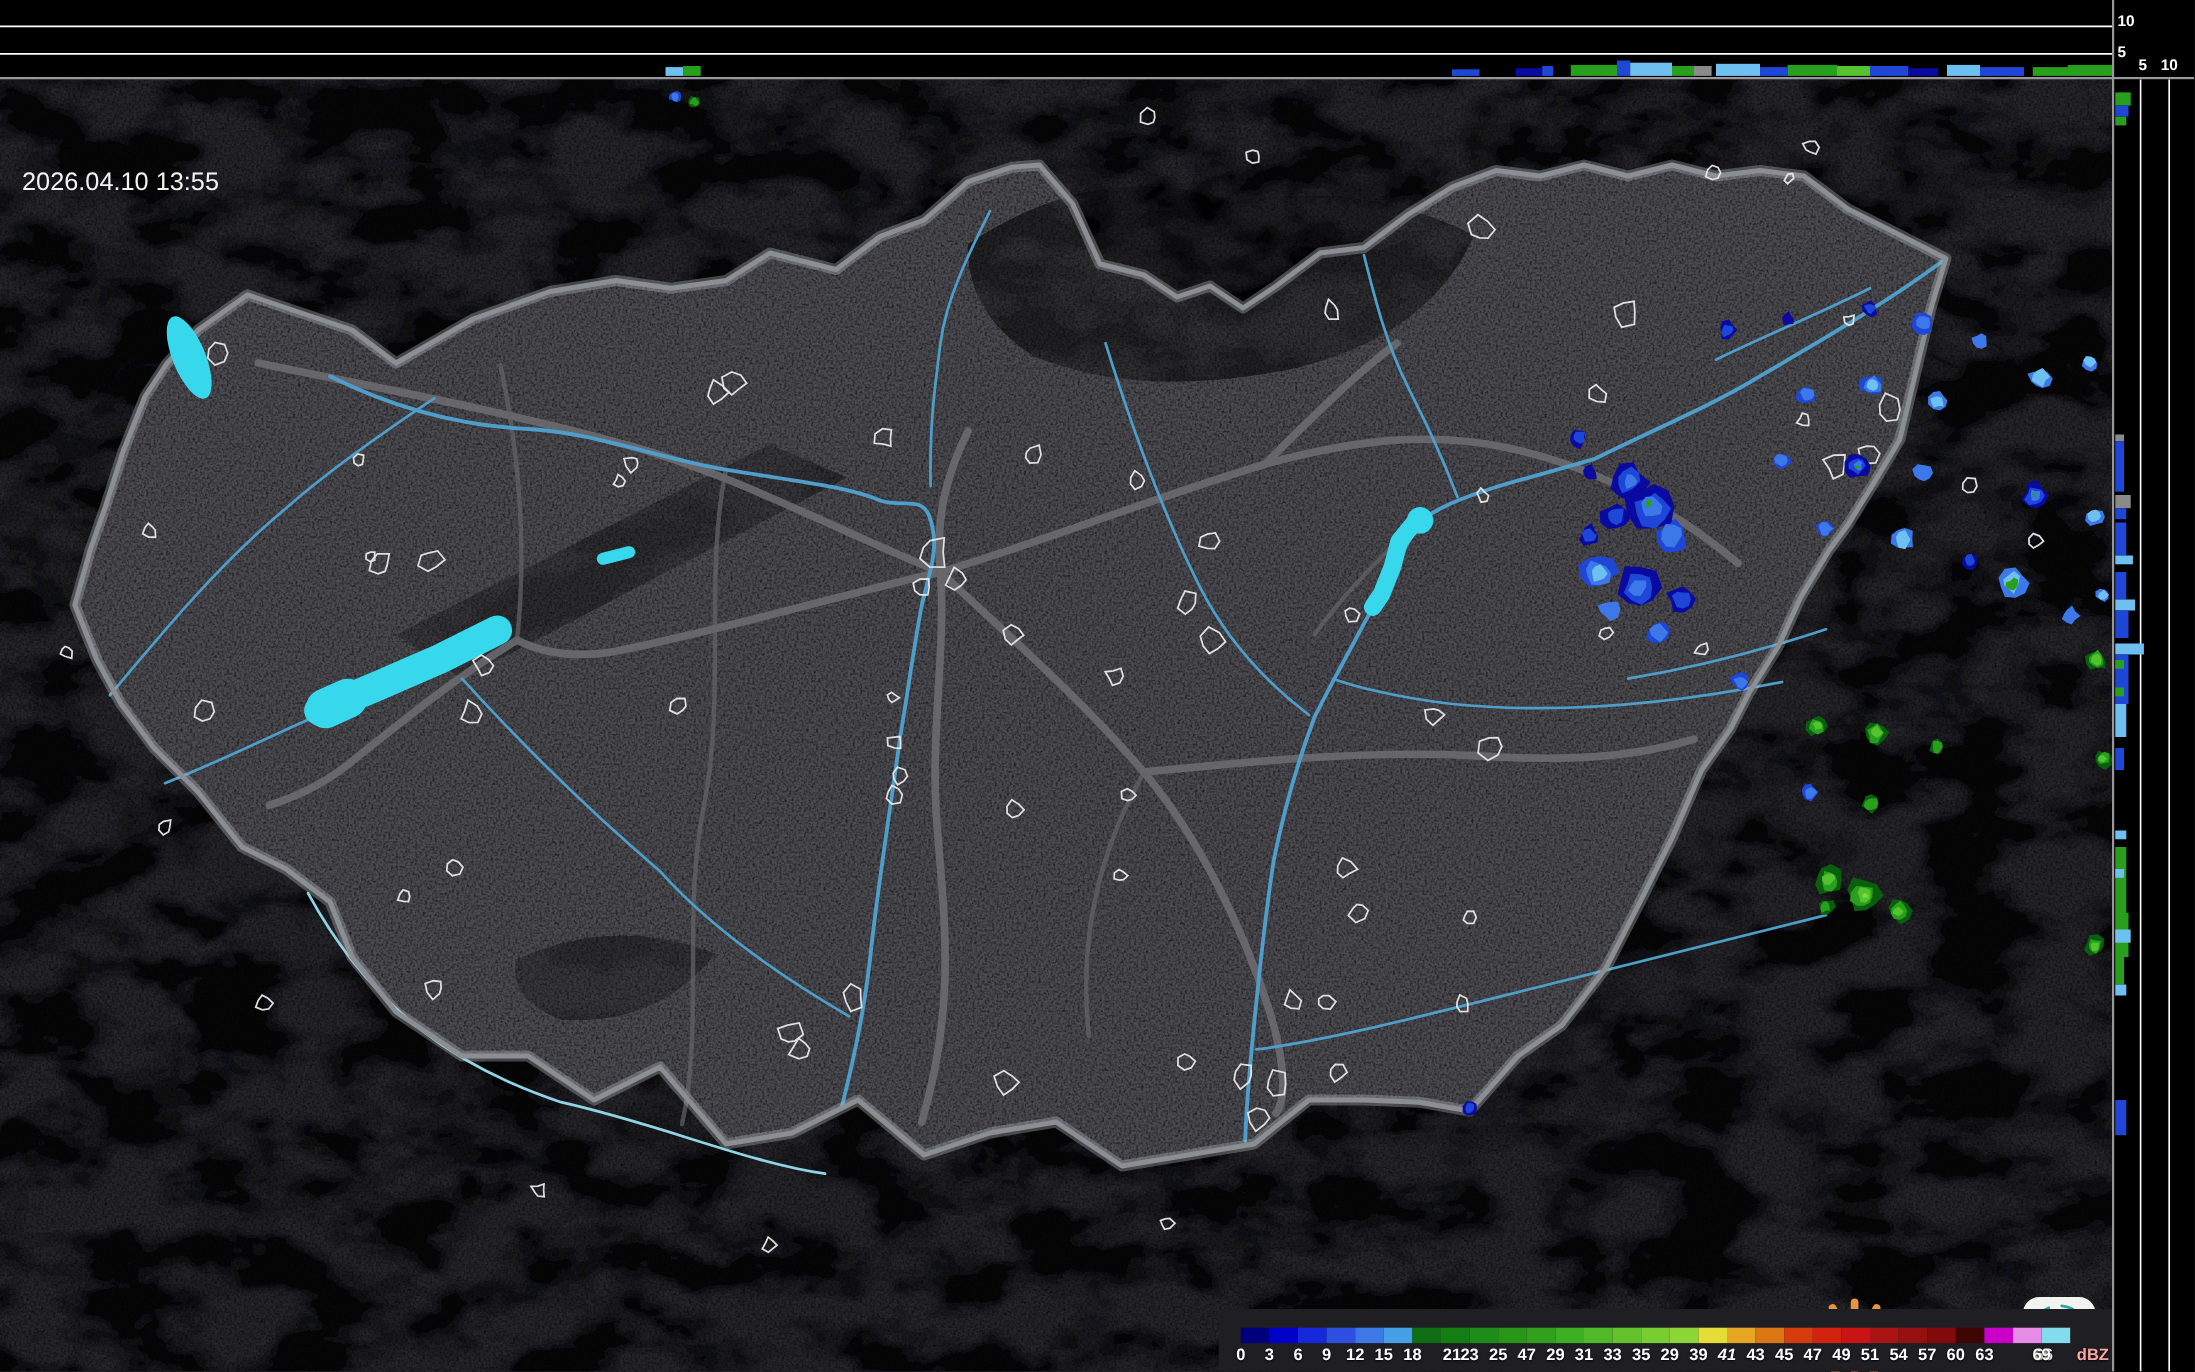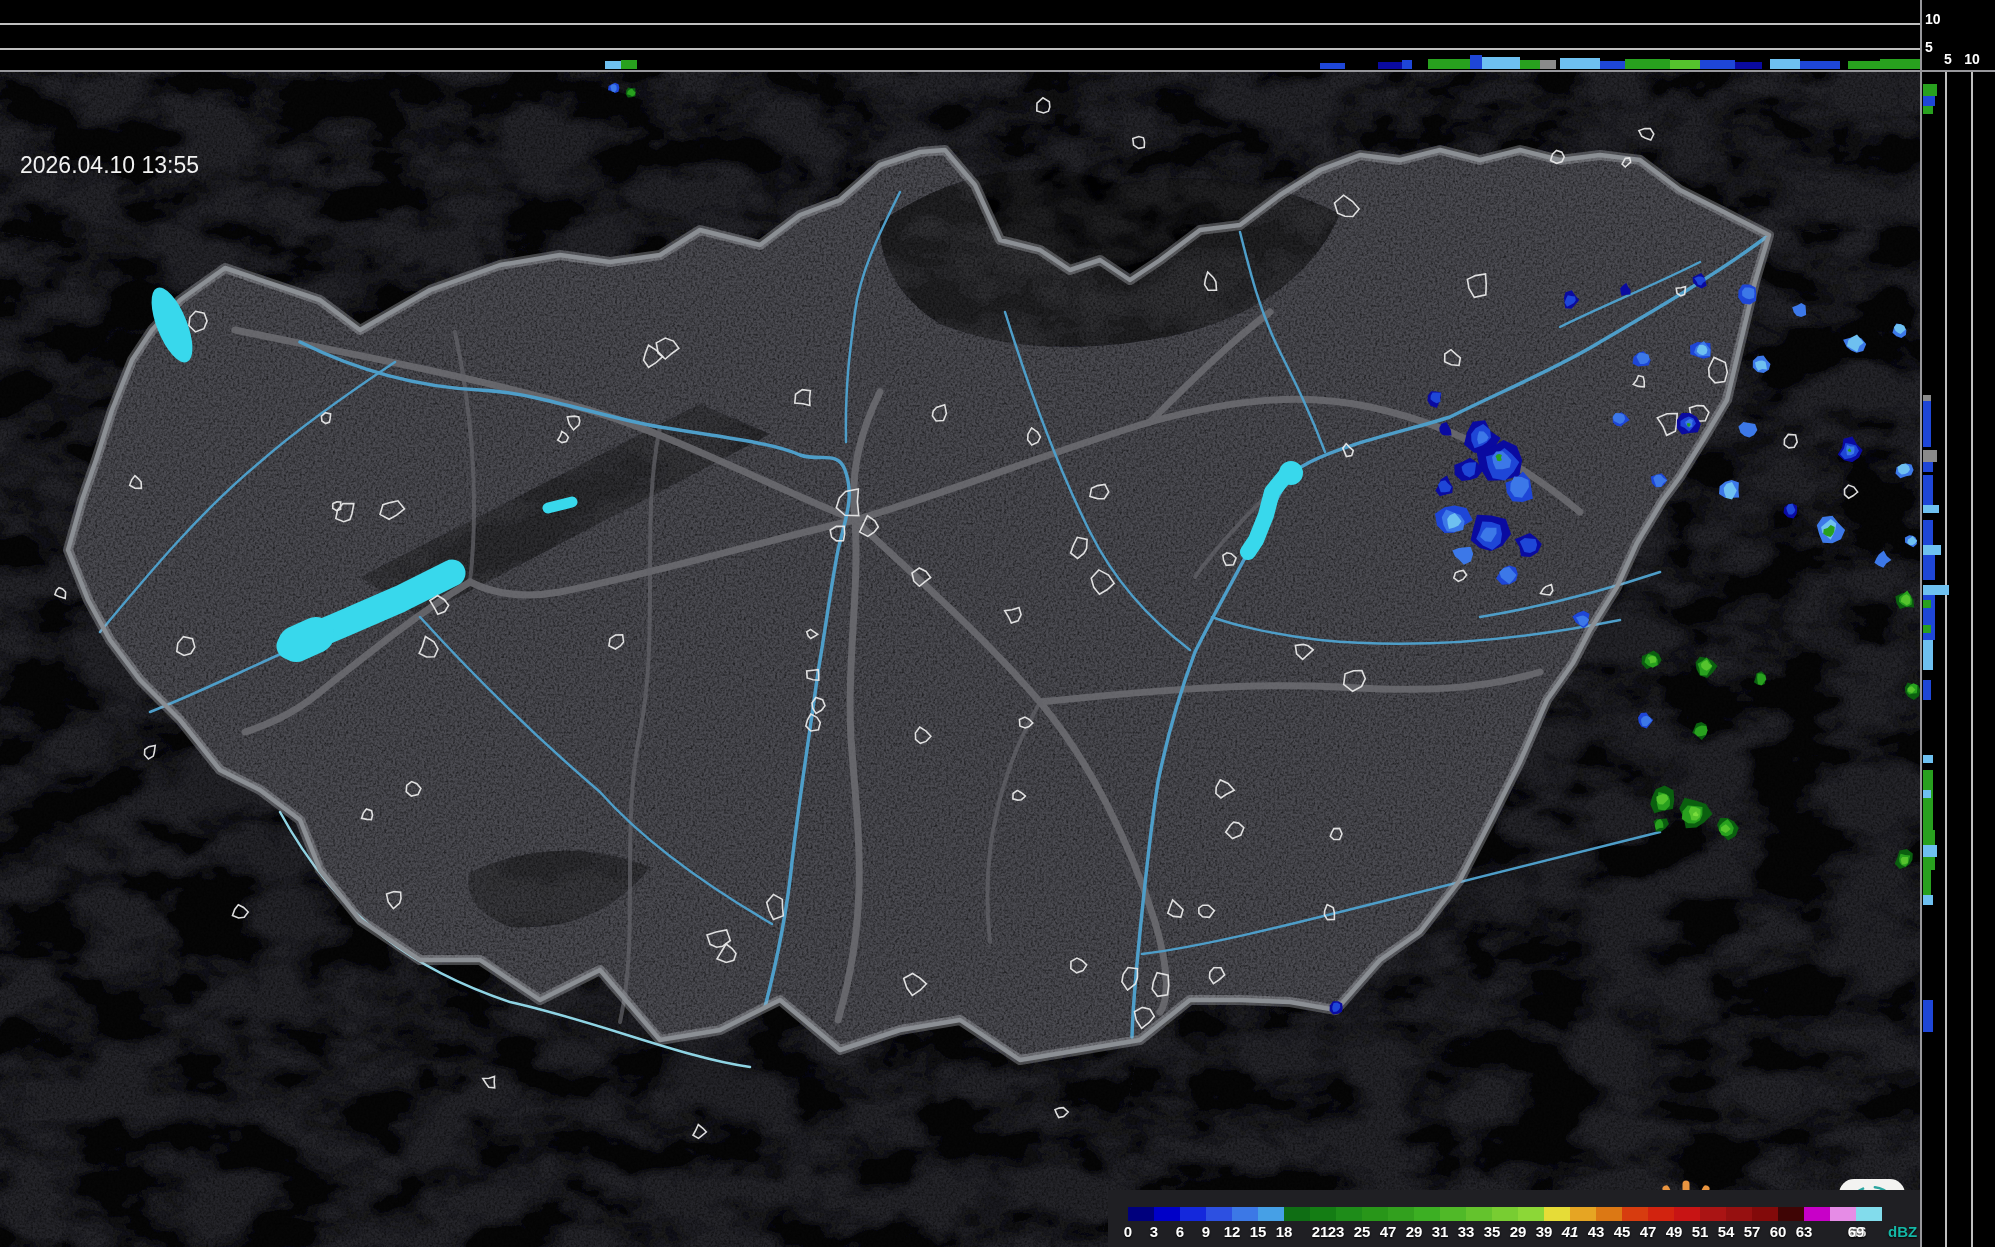--- a/index.html
+++ b/index.html
@@ -27,21 +27,21 @@
   #logo-word{position:absolute;left:72px;top:12px;font-size:55px;font-weight:bold;color:#fff;
              letter-spacing:-2px;line-height:1;}
   #logo-sun{position:absolute;left:0;top:0;}
   #logo-app{position:absolute;left:204px;top:8px;}
   
   #cbar-panel{position:absolute;left:1108px;top:1190px;width:812px;height:57px;background:#1f1f23;}
   #cbar-bar{position:absolute;left:20px;top:17px;height:14px;display:flex;}
   .cbar-seg{height:14px;width:26px;}
   .cbar-tick{position:absolute;top:33px;transform:translateX(-50%);
              font-size:15px;font-weight:bold;color:#fff;text-shadow:0 1px 2px #000;}
-  #cbar-unit{position:absolute;top:33px;font-size:15px;font-weight:bold;color:#14b8a6;
+  #cbar-unit{position:absolute;top:33px;font-size:15px;font-weight:bold;color:#fca5a5;
              text-shadow:0 1px 2px #000;}
 </style>
 </head>
 <body>
 
 <div id="stage">
 
   <div id="top-strip">
     <svg id="top-svg" width="1920" height="70">
         <line x1="0" y1="24" x2="1920" y2="24" stroke="#fff" stroke-width="1.5"></line>

